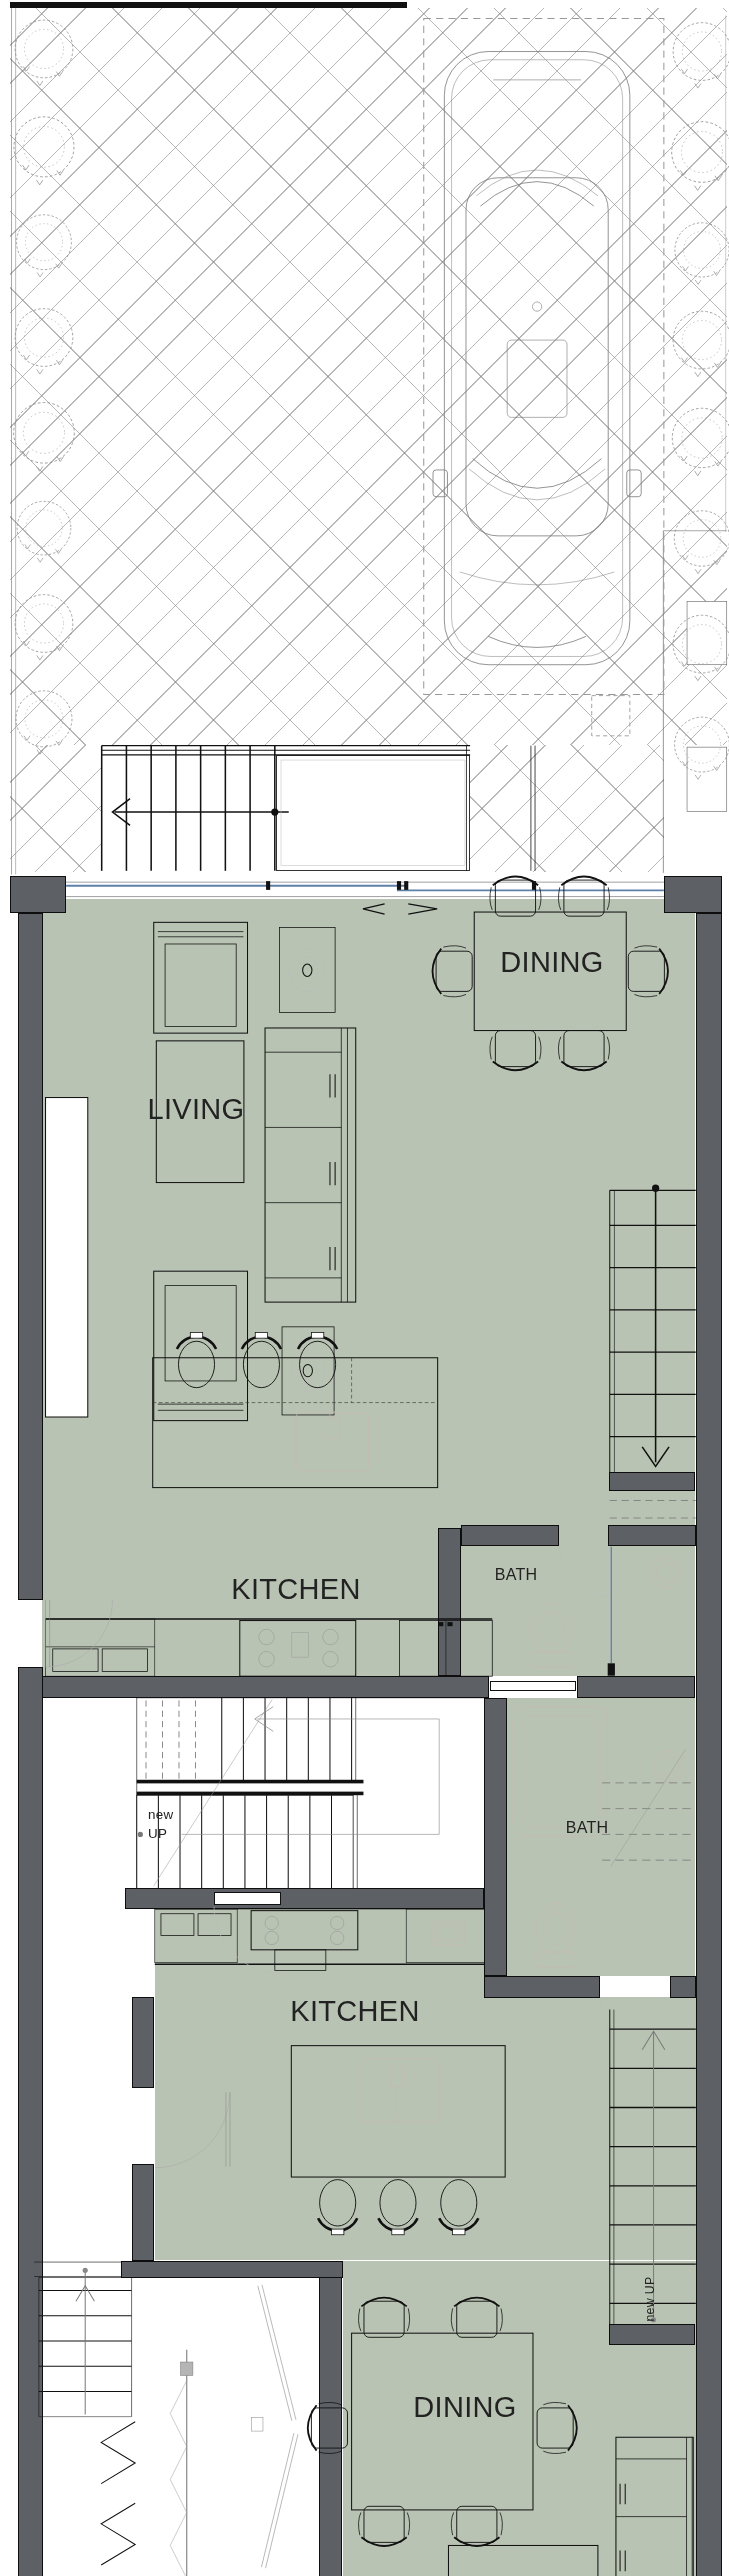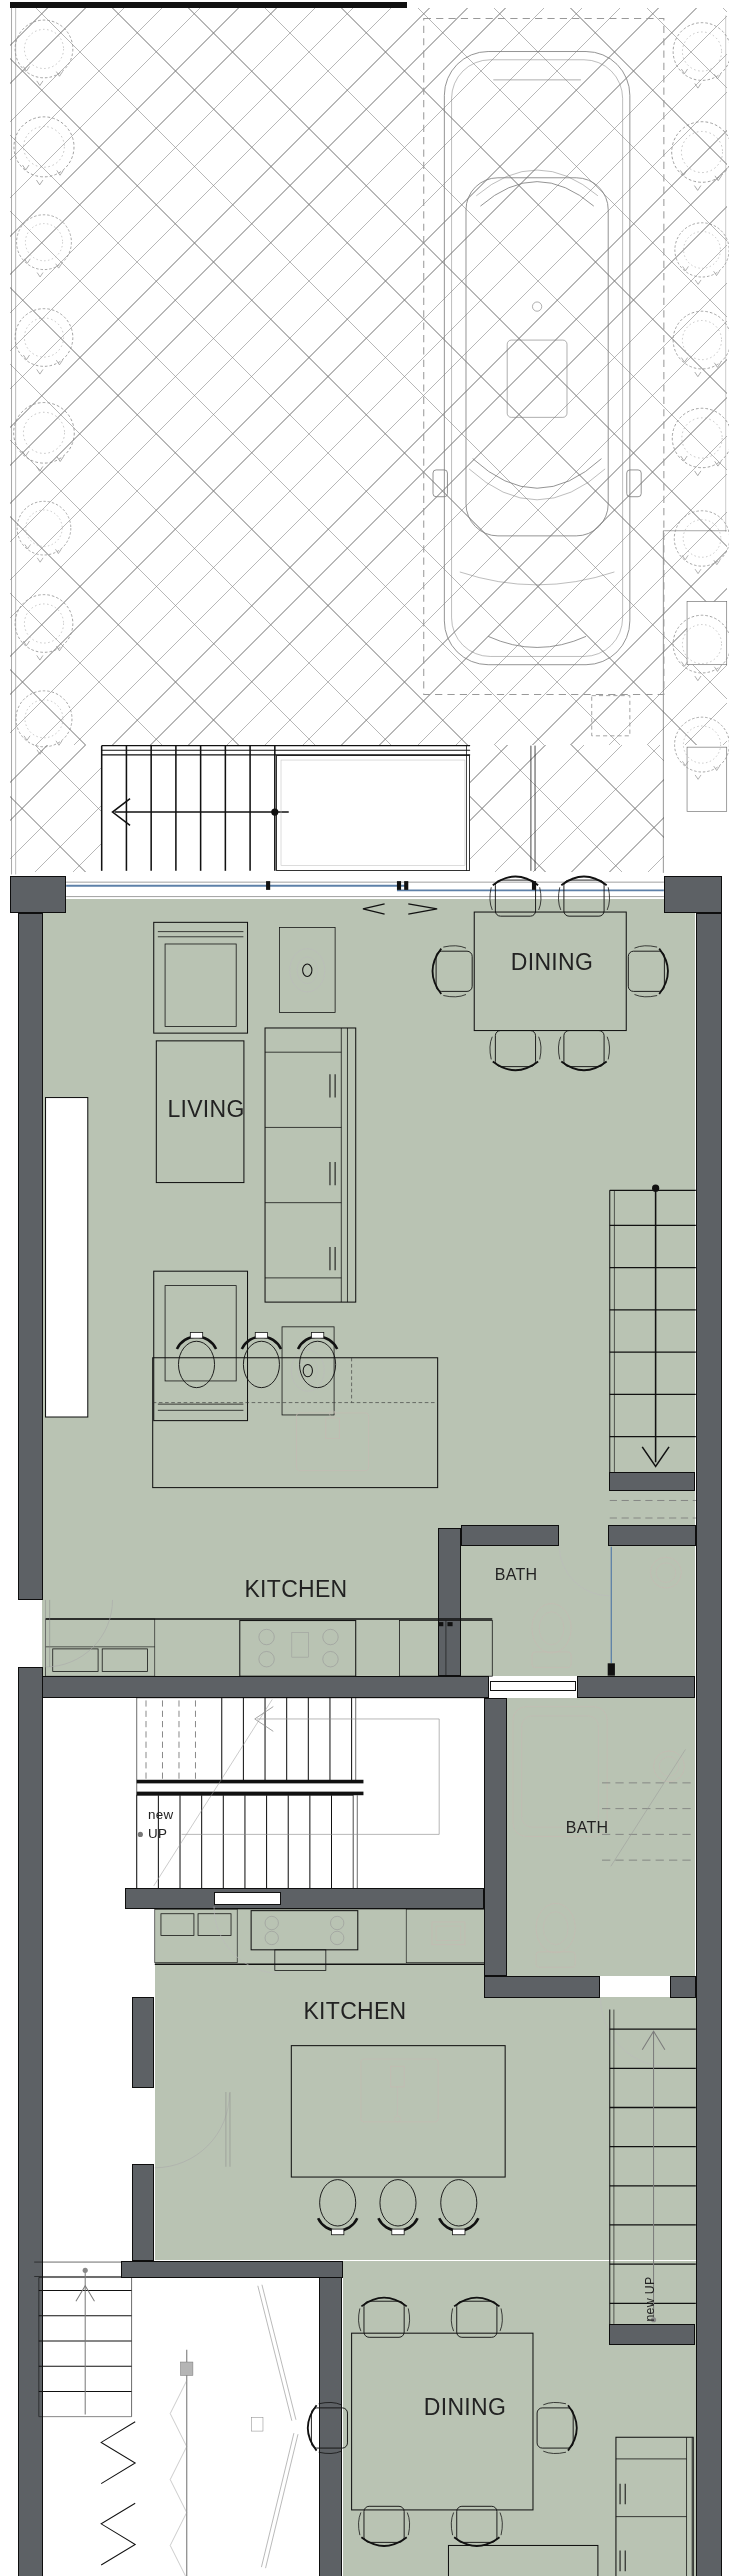--- a/index.html
+++ b/index.html
@@ -8,21 +8,21 @@
   .w{position:absolute;box-sizing:border-box;background:var(--wall);border:0.8px solid #0e0e0e;}
   .f{position:absolute;box-sizing:border-box;background:var(--floor);}
   .blk{position:absolute;background:#111;}
   .box{position:absolute;box-sizing:border-box;background:#fff;}
   .pavers{position:absolute;
     background:
       repeating-linear-gradient(45deg, transparent 0 53px, var(--paver) 53px 54px),
       repeating-linear-gradient(135deg, transparent 0 26px, var(--paver) 26px 27px);
   }
   .lbl{position:absolute;transform:translate(-50%,-50%);color:var(--label);
-       font-size:23px;letter-spacing:0.3px;white-space:nowrap;}
+       font-size:29px;letter-spacing:0.3px;white-space:nowrap;}
   .lbl.small{font-size:16px;}
   .lbl.tiny{font-size:13.4px;transform:none;line-height:1.35;}
   .lbl.vert{transform:translate(-50%,-50%) rotate(-90deg);font-size:12.4px;}
   svg{position:absolute;left:0;top:0;}
 </style>
 </head>
 <body>
 
 <div class="plan">
 
@@ -473,21 +473,21 @@
       <line x1="585" y1="5480" x2="585" y2="6022" stroke-width="1.2"></line>
       <line x1="864" y1="5480" x2="864" y2="6022" stroke-width="1.2"></line>
       <line x1="1140" y1="5480" x2="1140" y2="6022" stroke-width="1.2"></line>
       <line x1="20" y1="5908" x2="1412" y2="5908" stroke-width="1.2"></line>
       <line x1="8" y1="5480" x2="8" y2="6022" stroke-width="1.5" stroke-dasharray="16 12"></line>
       <line x1="1412" y1="5480" x2="1412" y2="6022" stroke="#999" stroke-width="1"></line>
     </g>
   </svg>
 
   <div class="lbl" style="left:552px;top:962px;">DINING</div>
-  <div class="lbl" style="left:206px;top:1109px;">LIVING</div>
+  <div class="lbl" style="left:196px;top:1109px;">LIVING</div>
   <div class="lbl" style="left:296px;top:1589px;">KITCHEN</div>
   <div class="lbl small" style="left:516px;top:1575px;">BATH</div>
   <div class="lbl small" style="left:587px;top:1828px;">BATH</div>
   <div class="lbl tiny" style="left:148px;top:1806px;">new</div>
   <div class="lbl tiny" style="left:148px;top:1825px;">UP</div>
   <div class="lbl" style="left:355px;top:2011px;">KITCHEN</div>
   <div class="lbl" style="left:465px;top:2407px;">DINING</div>
   <div class="lbl vert" style="left:650px;top:2299px;">
     <span>new</span>&nbsp;<span>UP</span>
   </div>

